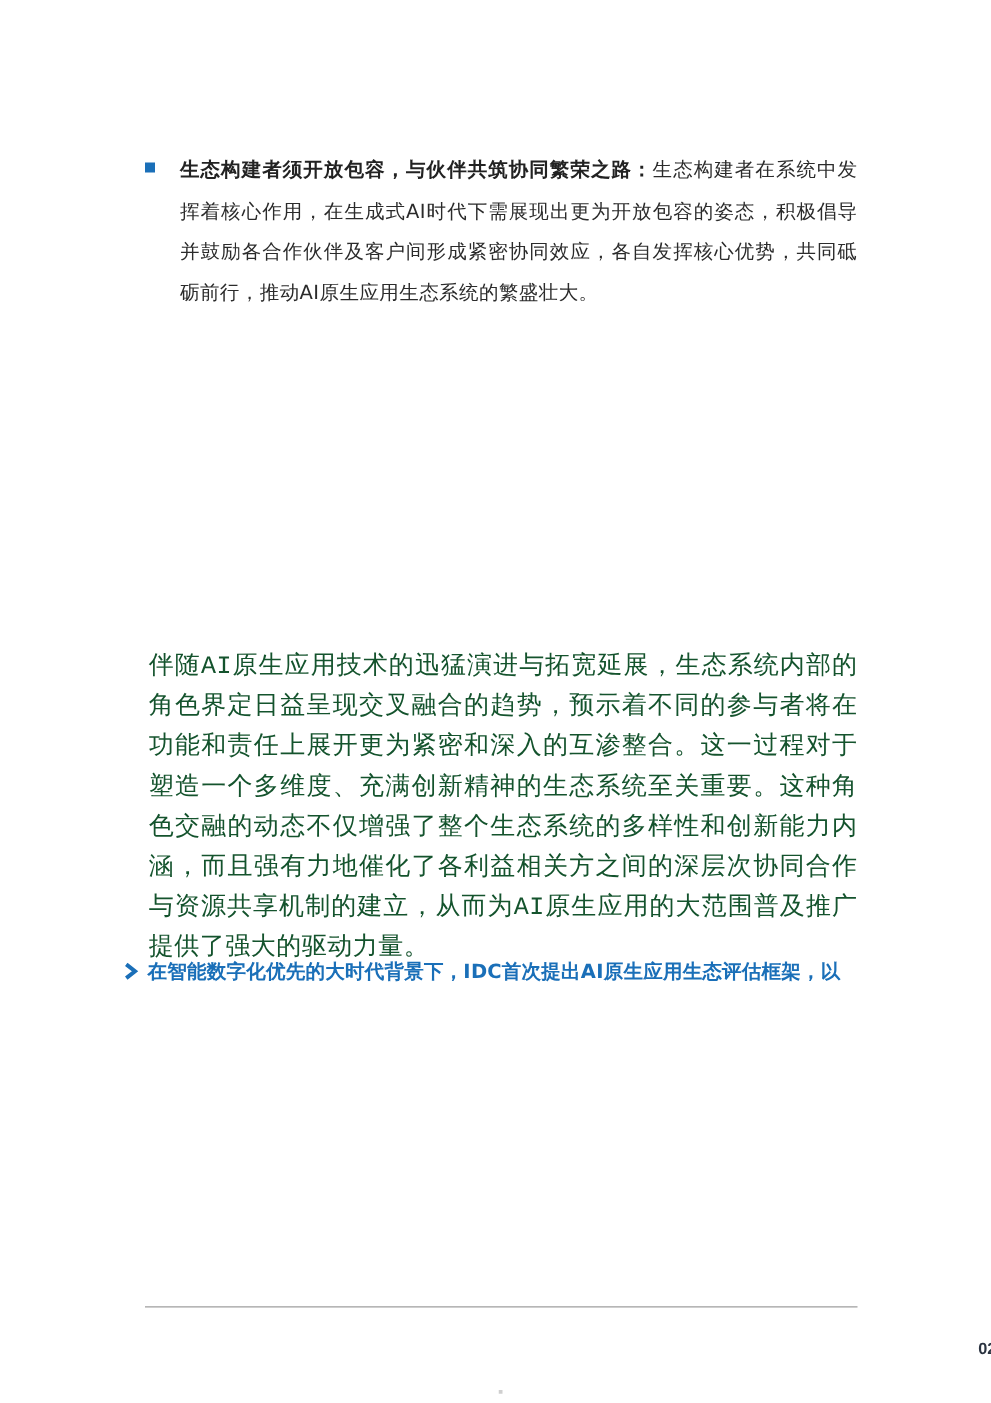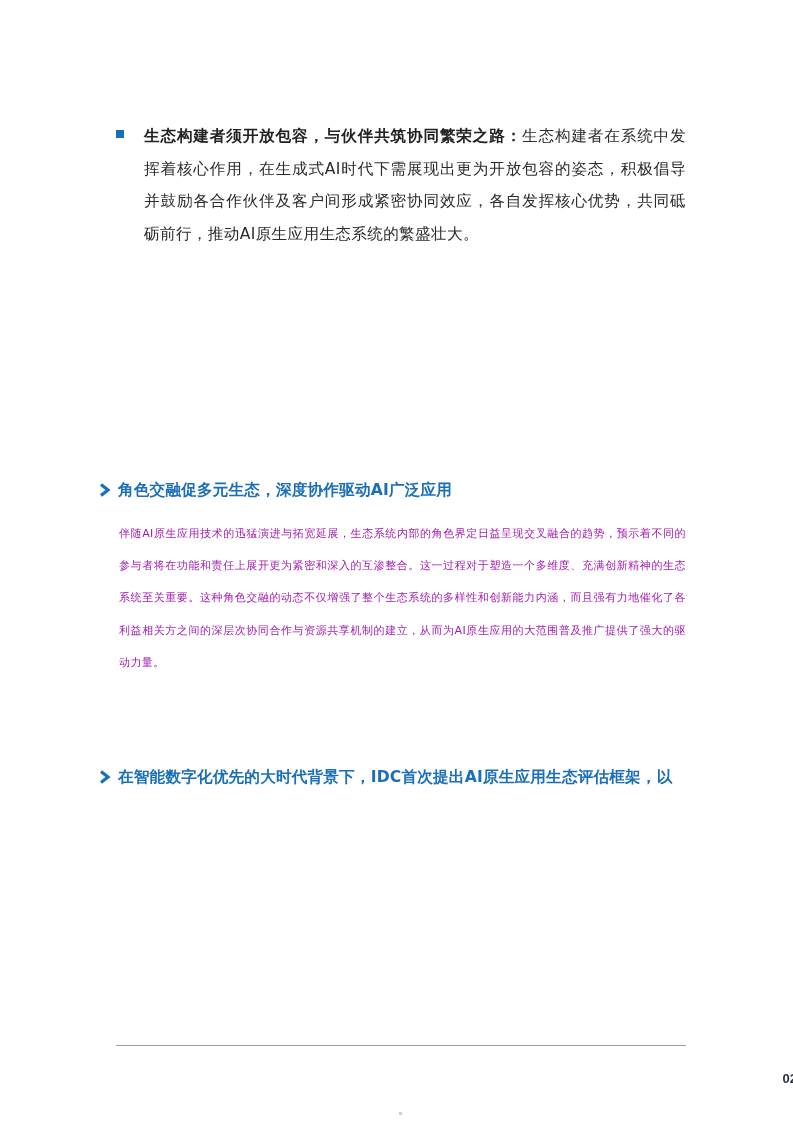--- a/index.html
+++ b/index.html
@@ -61,25 +61,26 @@
       height: 14px;
     }
     .section-heading .htext {
       display: block;
       margin-left: 19px;
     }
     .paragraph {
       position: absolute;
       left: 115px;
       width: 567px;
-      font-size: 11px;
+      font-size: 20px;
       line-height: 32.2px;
       letter-spacing: 0.4px;
       text-align: justify;
-      color: #a21caf;
+      color: #14532d;
+      font-family: Liberation Mono, monospace;
     }
     .footer-rule {
       position: absolute;
       left: 112px;
       top: 1045px;
       width: 570px;
       height: 1px;
       background: #9e9e9e;
     }
     .page-number {
@@ -106,26 +107,20 @@
 <body>
 
 <div class="page">
 
   <div class="bullet-block" style="top:120px;">
     <span class="bullet-square"></span>
     <p class="bullet-text"><span class="lead">生态构建者须开放包容，与伙伴共筑协同繁荣之路：</span><span>生态构建者在系统中发挥着核心作用，在生成式AI时代下需展现出更为开放包容的姿态，积极倡导并鼓励各合作伙伴及客户间形成紧密协同效应，各自发挥核心优势，共同砥砺前行，推动AI原生应用生态系统的繁盛壮大。</span></p>
   </div>
 
 
-  <div class="section-heading" style="top:474px;">
-    <svg class="chev" viewBox="0 0 12 14">
-      <polyline points="2,1.5 9,7 2,12.5" fill="none" stroke="#1a6fb8" stroke-width="3.2" stroke-linejoin="miter"></polyline>
-    </svg>
-    <span class="htext">角色交融促多元生态，深度协作驱动AI广泛应用</span>
-  </div>
 
   <p class="paragraph" style="top:518px;">伴随AI原生应用技术的迅猛演进与拓宽延展，生态系统内部的角色界定日益呈现交叉融合的趋势，预示着不同的参与者将在功能和责任上展开更为紧密和深入的互渗整合。这一过程对于塑造一个多维度、充满创新精神的生态系统至关重要。这种角色交融的动态不仅增强了整个生态系统的多样性和创新能力内涵，而且强有力地催化了各利益相关方之间的深层次协同合作与资源共享机制的建立，从而为AI原生应用的大范围普及推广提供了强大的驱动力量。</p>
 
   <div class="section-heading" style="top:761px;">
     <svg class="chev" viewBox="0 0 12 14">
       <polyline points="2,1.5 9,7 2,12.5" fill="none" stroke="#1a6fb8" stroke-width="3.2" stroke-linejoin="miter"></polyline>
     </svg>
     <span class="htext">在智能数字化优先的大时代背景下，IDC首次提出AI原生应用生态评估框架，以</span>
   </div>
 

